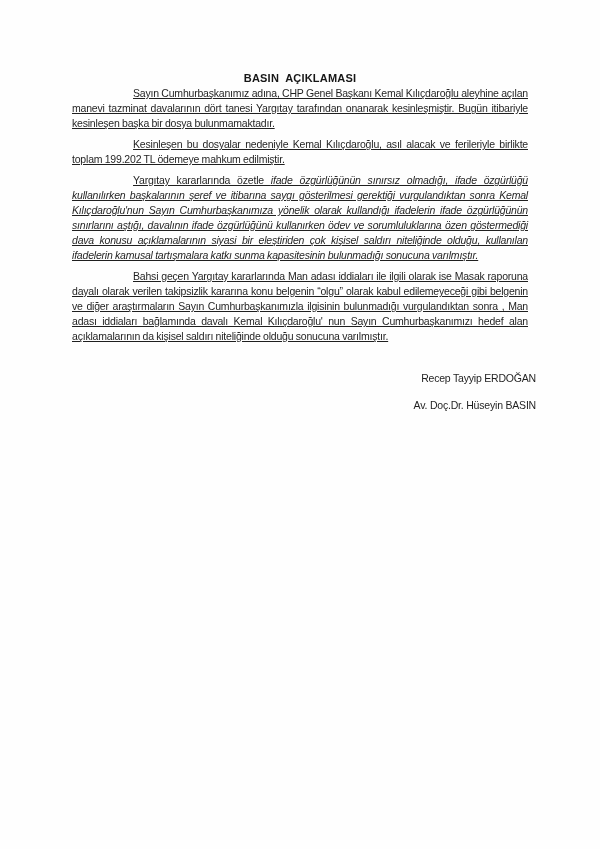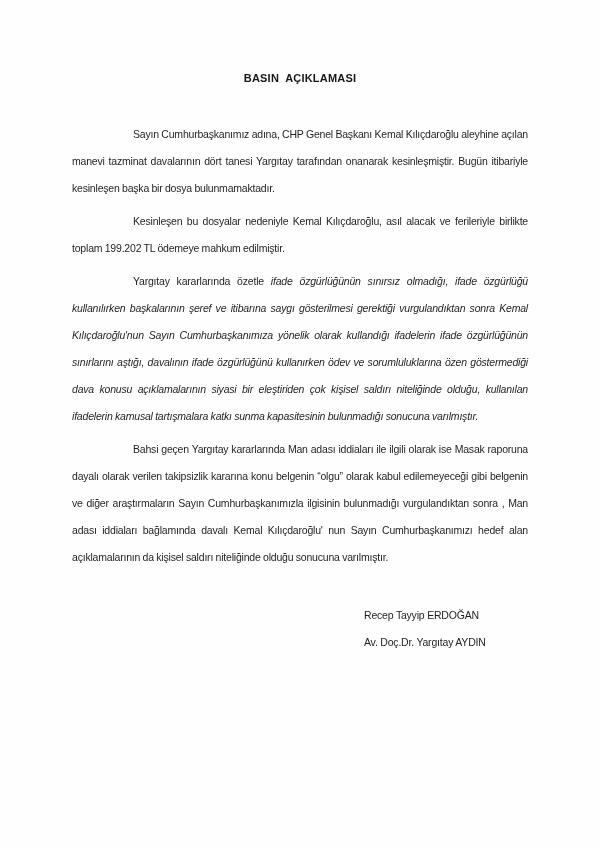--- a/index.html
+++ b/index.html
@@ -17,41 +17,41 @@
     color: #1f1f1f;
     padding: 70px 72px 0 72px;
   }
   .doc-title {
     font-size: 11px;
     font-weight: bold;
     line-height: 16px;
     text-align: center;
     letter-spacing: 0.2px;
     white-space: pre-wrap;
-    margin-bottom: 35px;
     color: #161616;
   }
   .para {
     font-size: 10.5px;
-    line-height: 27px;
+    line-height: 15px;
     letter-spacing: -0.2px;
     word-spacing: -0.3px;
     text-align: justify;
     text-indent: 61px;
     margin-bottom: 6px;
     color: #1f1f1f;
+    text-decoration: underline;
   }
   .para .italic {
     font-style: italic;
   }
   .signature {
-    margin-top: 31px;
+    margin-top: 21px;
     margin-left: 292px;
     width: 172px;
-    text-align: left;
+    text-align: right;
   }
   .sig-line {
     font-size: 10.5px;
     line-height: 27px;
     letter-spacing: -0.2px;
     color: #1f1f1f;
     white-space: nowrap;
   }
 </style>
 </head>
@@ -65,16 +65,16 @@
 
   <p class="para">Kesinleşen bu dosyalar nedeniyle Kemal Kılıçdaroğlu, asıl alacak ve ferileriyle birlikte toplam 199.202 TL ödemeye mahkum edilmiştir.</p>
 
   <p class="para"><span>Yargıtay kararlarında özetle </span><span class="italic">ifade özgürlüğünün sınırsız olmadığı, ifade özgürlüğü kullanılırken başkalarının şeref ve itibarına saygı gösterilmesi gerektiği vurgulandıktan sonra Kemal Kılıçdaroğlu'nun Sayın Cumhurbaşkanımıza yönelik olarak kullandığı ifadelerin ifade özgürlüğünün sınırlarını aştığı, davalının ifade özgürlüğünü kullanırken ödev ve sorumluluklarına özen göstermediği dava konusu açıklamalarının siyasi bir eleştiriden çok kişisel saldırı niteliğinde olduğu, kullanılan ifadelerin kamusal tartışmalara katkı sunma kapasitesinin bulunmadığı sonucuna varılmıştır.</span></p>
 
   <p class="para">Bahsi geçen Yargıtay kararlarında Man adası iddiaları ile ilgili olarak ise Masak raporuna dayalı olarak verilen takipsizlik kararına konu belgenin “olgu” olarak kabul edilemeyeceği gibi belgenin ve diğer araştırmaların Sayın Cumhurbaşkanımızla ilgisinin bulunmadığı vurgulandıktan sonra , Man adası iddiaları bağlamında davalı Kemal Kılıçdaroğlu' nun Sayın Cumhurbaşkanımızı hedef alan açıklamalarının da kişisel saldırı niteliğinde olduğu sonucuna varılmıştır.</p>
 
 
   <div class="signature">
     <div class="sig-line">Recep Tayyip ERDOĞAN</div>
-    <div class="sig-line">Av. Doç.Dr. Yargıtay AYDIN</div>
+    <div class="sig-line">Av. Doç.Dr. Hüseyin BASIN</div>
   </div>
 
 </div>
 
 </body></html>

